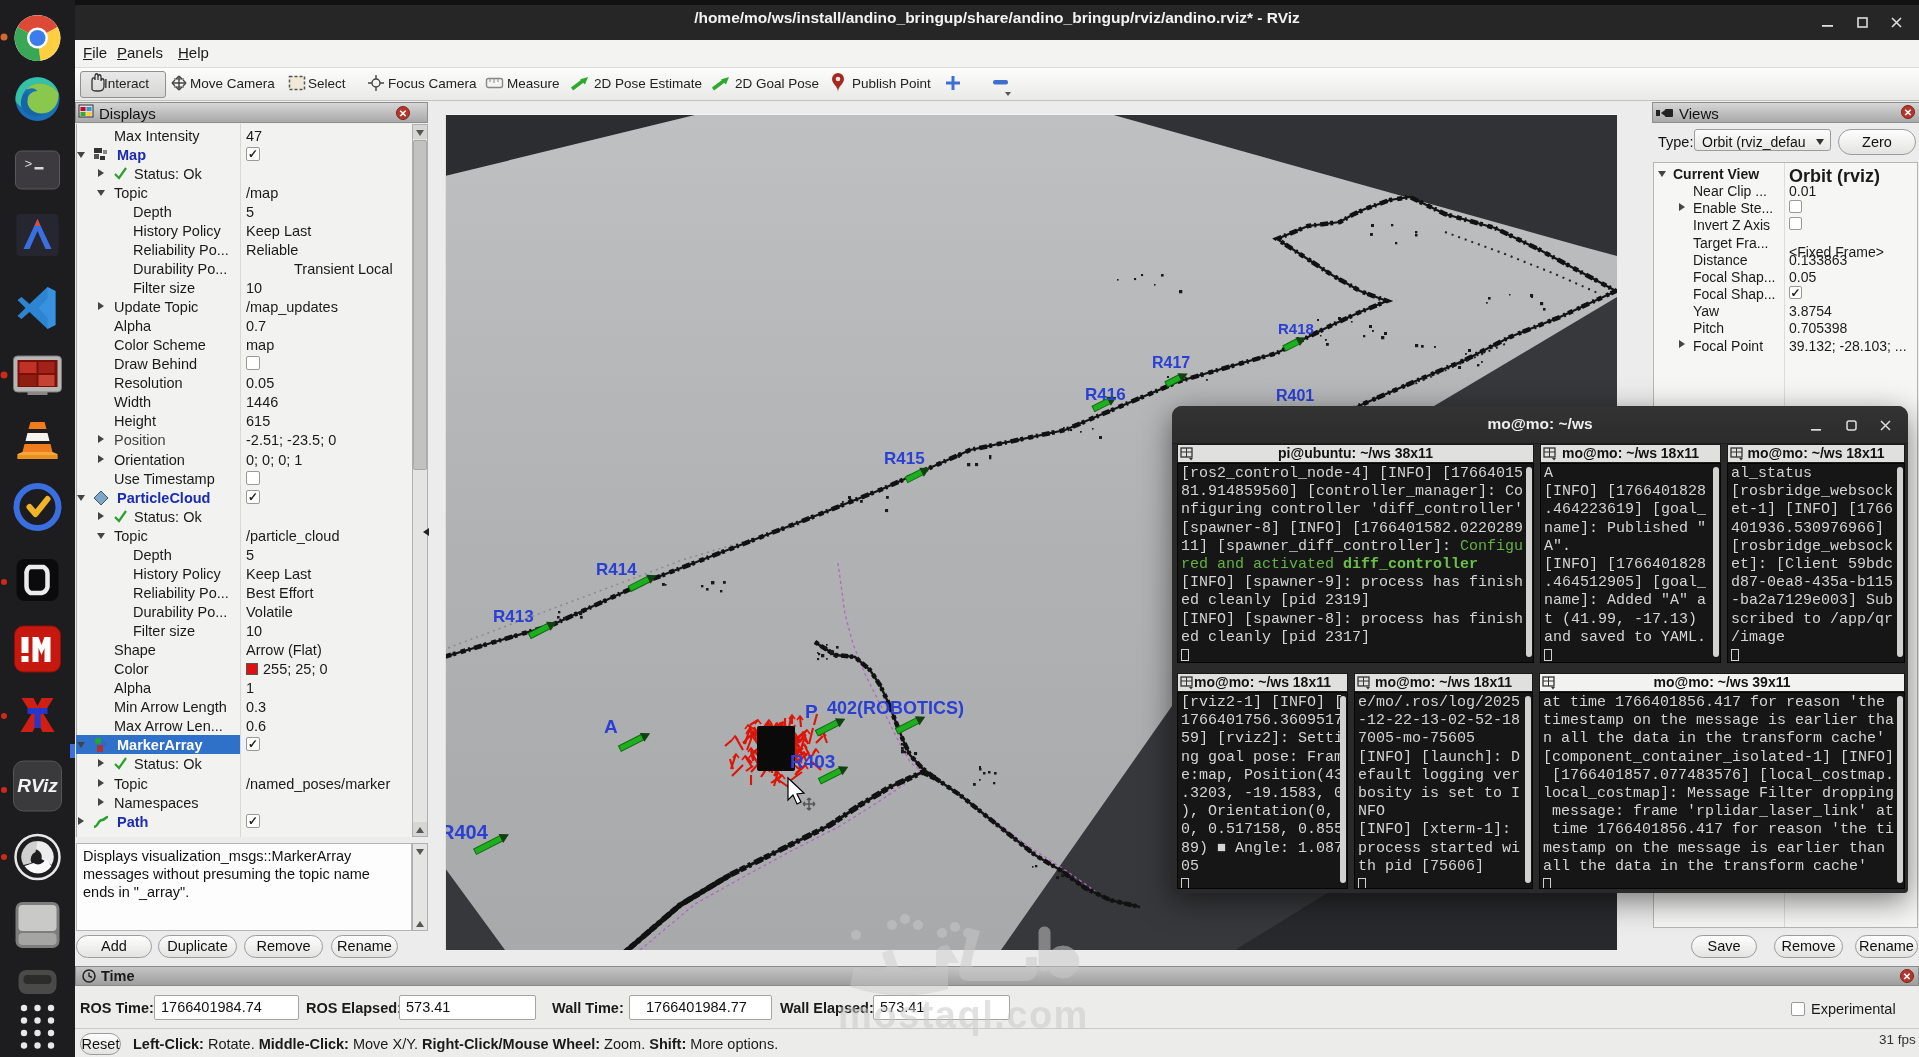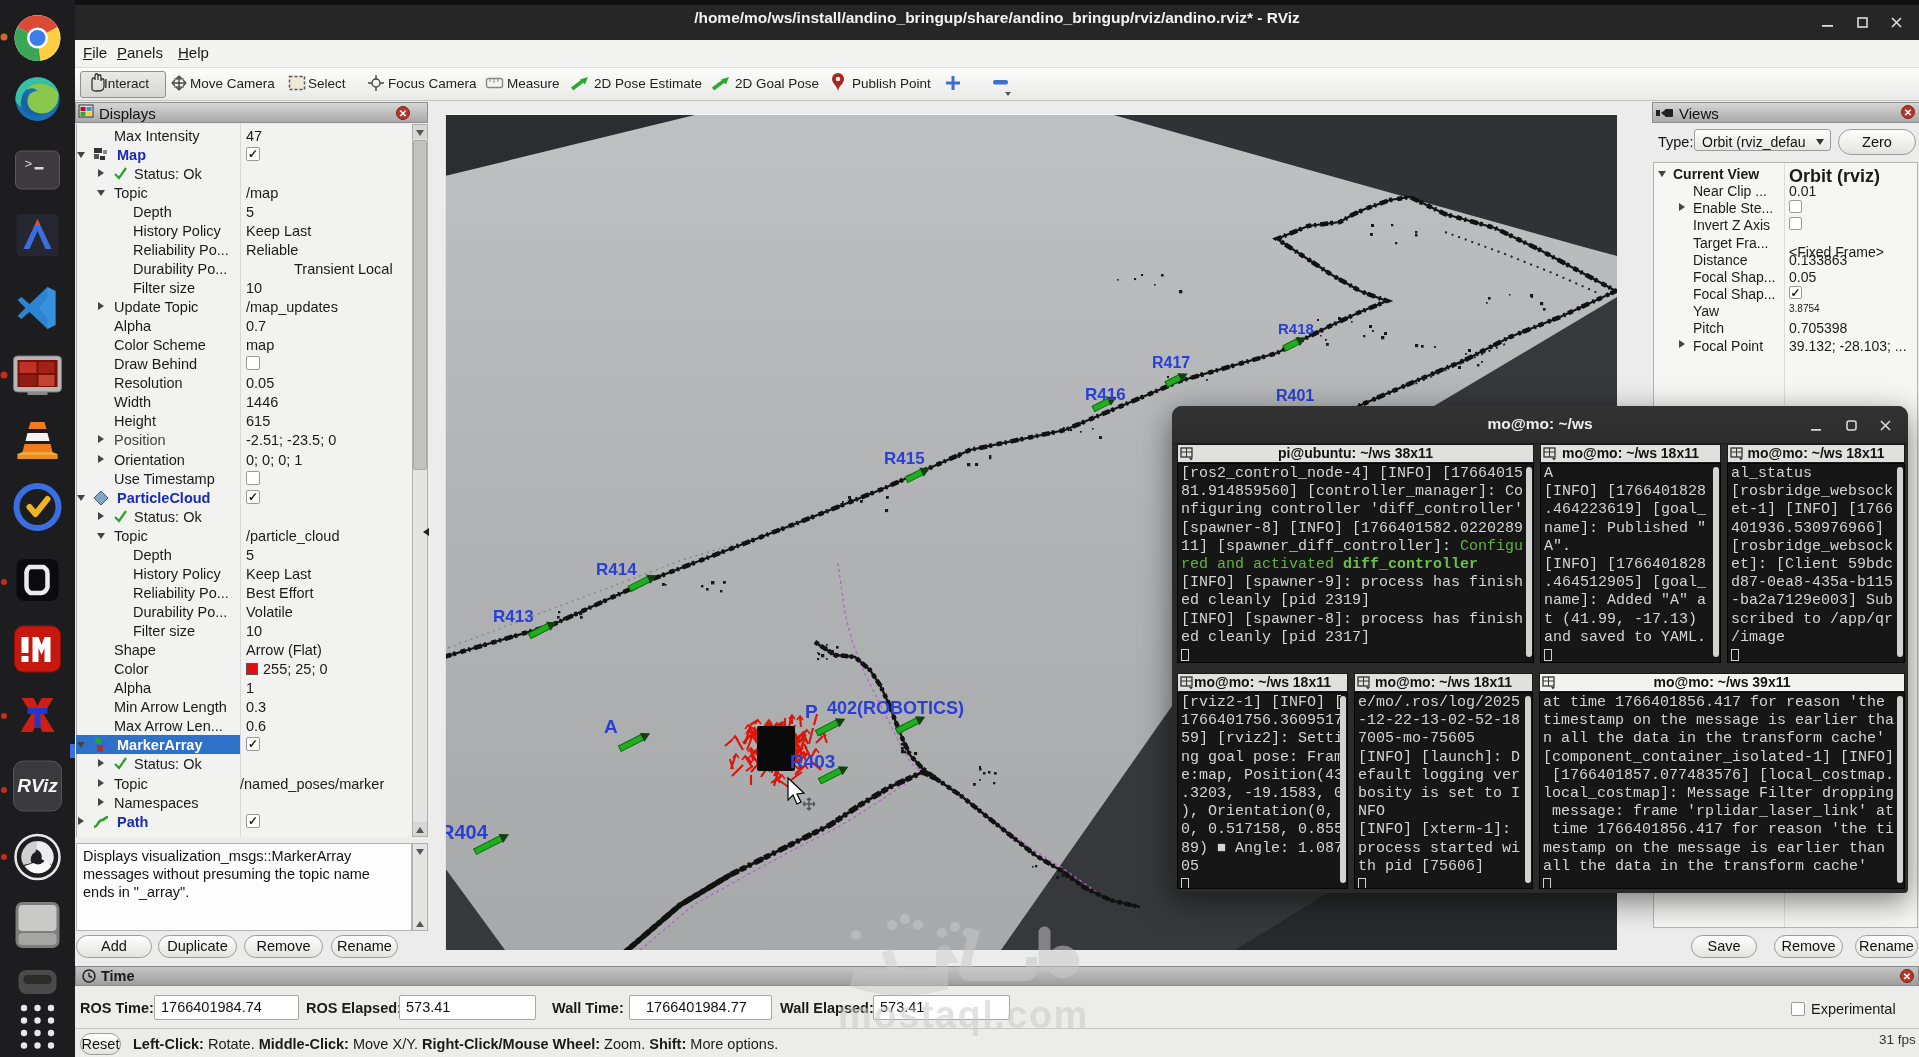--- a/index.html
+++ b/index.html
@@ -316,21 +316,21 @@
   </svg>
 <div class="row" style="left:117px;top:737px;color:#fff;font-weight:bold;">MarkerArray</div>
 <div class="abs cb" style="left:246px;top:737px;">✓</div>
 <div class="abs arr-r" style="left:98px;top:759px;"></div>
 <svg class="abs" style="left:113px;top:756px" width="15" height="15">
     <path d="M2,8 L6,12 L13,2" fill="none" stroke="#2ca02c" stroke-width="2.2"></path>
   </svg>
 <div class="row" style="left:134px;top:756px;color:#1a1a1a;font-weight:normal;">Status: Ok</div>
 <div class="abs arr-r" style="left:98px;top:779px;"></div>
 <div class="row" style="left:114px;top:776px;color:#1a1a1a;font-weight:normal;">Topic</div>
-<div class="row" style="left:240px;top:776px;text-align:right;">/named_poses/marker</div>
+<div class="row" style="left:246px;top:776px;text-align:right;">/named_poses/marker</div>
 <div class="abs arr-r" style="left:98px;top:798px;"></div>
 <div class="row" style="left:114px;top:795px;color:#1a1a1a;font-weight:normal;">Namespaces</div>
 <div class="abs arr-r" style="left:78px;top:817px;"></div>
 <svg class="abs" style="left:93px;top:814px" width="16" height="16">
     <path d="M1,13 C5,13 5,6 9,6 C12,6 12,3 15,3" fill="none" stroke="#2ca02c" stroke-width="2.5"></path>
   </svg>
 <div class="row" style="left:117px;top:814px;color:#1b2bb4;font-weight:bold;">Path</div>
 <div class="abs cb" style="left:246px;top:814px;">✓</div>
 <div class="abs" style="left:76px;top:843px;width:336px;height:88px;background:#fdfdfd;border:1px solid #b5b5b3;
 font-size:14.5px;color:#111;padding:3px 6px;line-height:18px;">Displays visualization_msgs::MarkerArray messages without presuming the topic name ends in "_array".</div>
@@ -816,21 +816,21 @@
 <div class="abs cb" style="left:1789px;top:217px;width:13px;height:13px;"></div>
 <div class="row" style="left:1693px;top:235px;font-weight:normal;font-size:14px;">Target Fra...</div>
 <div class="row" style="left:1789px;top:244px;font-weight:normal;font-size:14px;">&lt;Fixed Frame&gt;</div>
 <div class="row" style="left:1693px;top:252px;font-weight:normal;font-size:14px;">Distance</div>
 <div class="row" style="left:1789px;top:252px;font-weight:normal;font-size:14px;">0.133863</div>
 <div class="row" style="left:1693px;top:269px;font-weight:normal;font-size:14px;">Focal Shap...</div>
 <div class="row" style="left:1789px;top:269px;font-weight:normal;font-size:14px;">0.05</div>
 <div class="row" style="left:1693px;top:286px;font-weight:normal;font-size:14px;">Focal Shap...</div>
 <div class="abs cb" style="left:1789px;top:286px;width:13px;height:13px;">✓</div>
 <div class="row" style="left:1693px;top:303px;font-weight:normal;font-size:14px;">Yaw</div>
-<div class="row" style="left:1789px;top:303px;font-weight:normal;font-size:10px;">3.8754</div>
+<div class="row" style="left:1789px;top:303px;font-weight:normal;font-size:14px;">3.8754</div>
 <div class="row" style="left:1693px;top:320px;font-weight:normal;font-size:14px;">Pitch</div>
 <div class="row" style="left:1789px;top:320px;font-weight:normal;font-size:14px;">0.705398</div>
 <div class="abs arr-r" style="left:1679px;top:340px;"></div>
 <div class="row" style="left:1693px;top:338px;font-weight:normal;font-size:14px;">Focal Point</div>
 <div class="row" style="left:1789px;top:338px;font-weight:normal;font-size:14px;">39.132; -28.103; ...</div>
 <div class="abs btn" style="left:1691px;top:935px;width:66px;height:23px;line-height:21px;">Save</div>
 <div class="abs btn" style="left:1774px;top:935px;width:69px;height:23px;line-height:21px;">Remove</div>
 <div class="abs btn" style="left:1855px;top:935px;width:63px;height:23px;line-height:21px;">Rename</div>
 <div class="abs" style="left:1172px;top:406px;width:736px;height:487px;background:#2a2a2a;border-radius:10px 10px 4px 4px;box-shadow:0 8px 30px rgba(0,0,0,0.5);"></div>
 <div class="abs" style="left:1172px;top:406px;width:736px;height:38px;background:linear-gradient(#333,#2c2c2c);border-radius:10px 10px 0 0;border-bottom:1px solid #1d1d1d;"></div>

